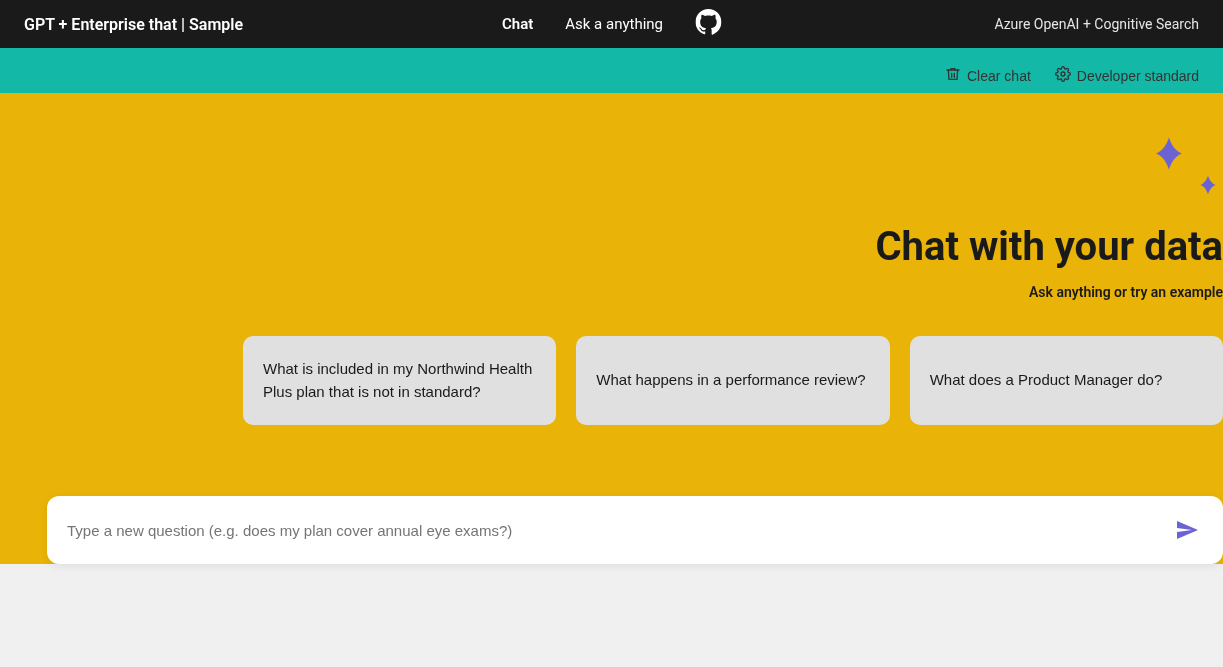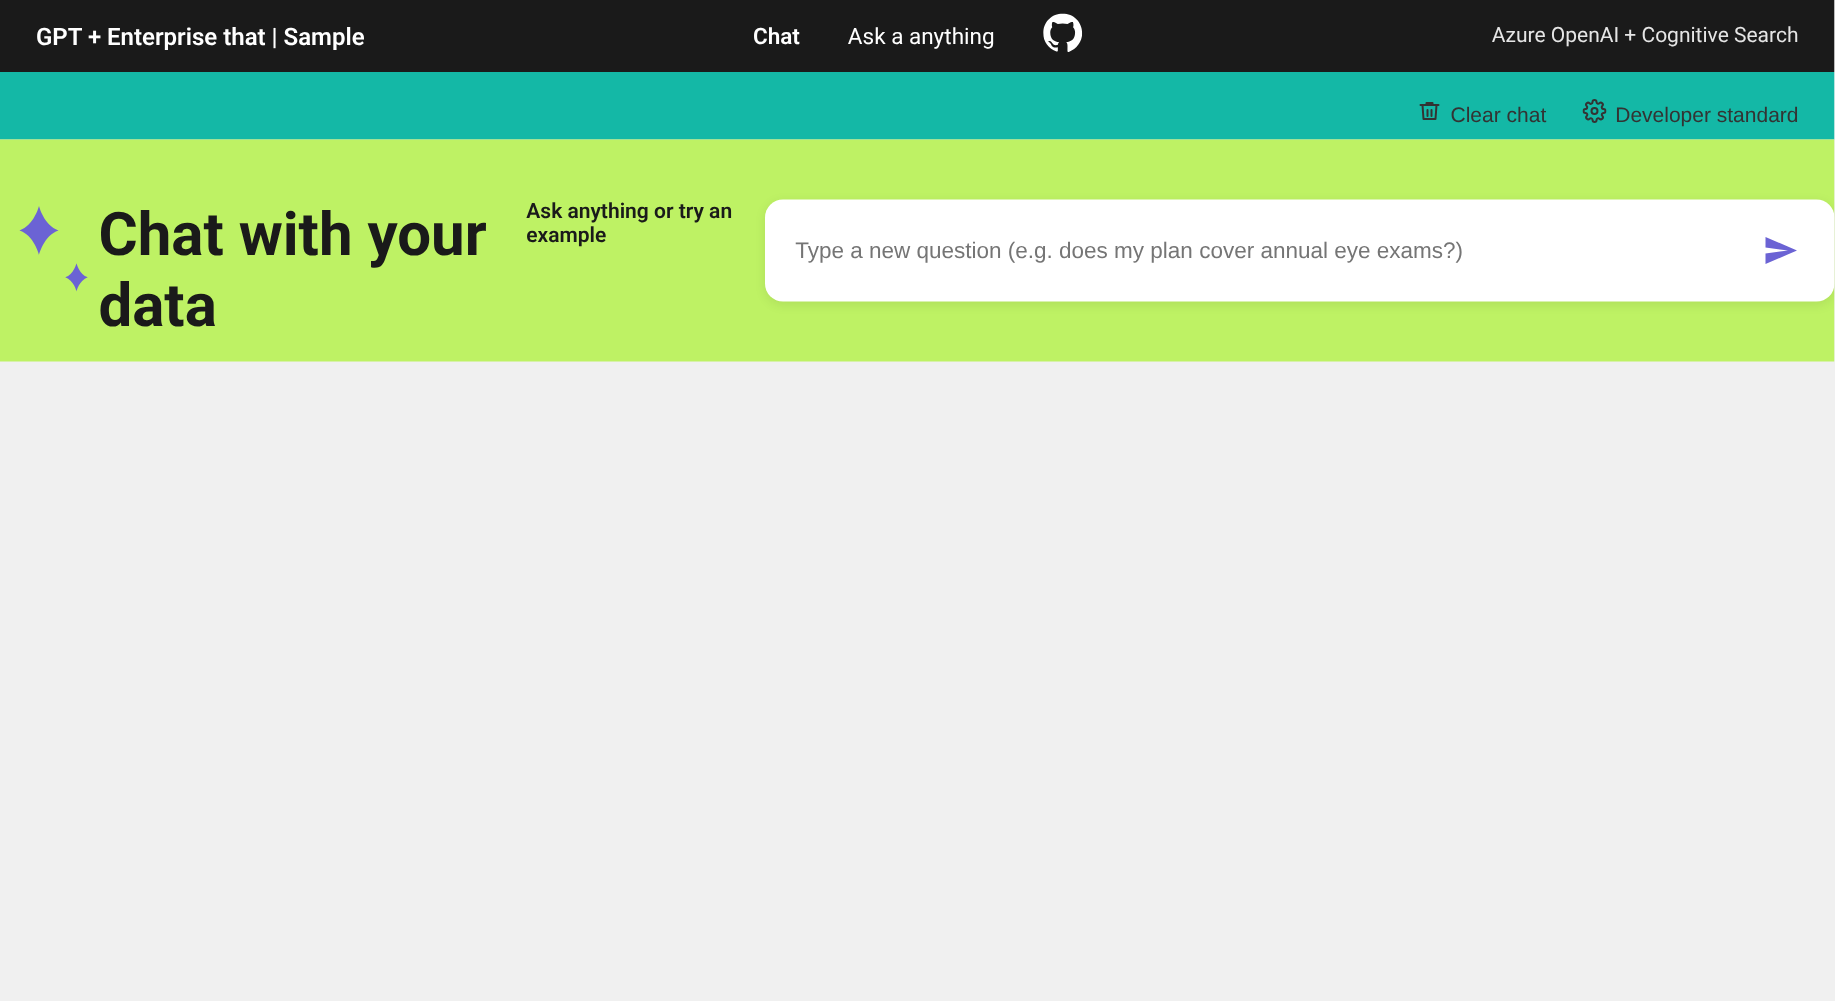--- a/index.html
+++ b/index.html
@@ -91,24 +91,24 @@
       background: none;
       border: none;
       cursor: pointer;
       font-size: 14px;
       color: #333;
     }
 
     
     .main {
       display: flex;
-      flex-direction: row;
-      align-items: flex-start;
+      flex-direction: column;
+      align-items: flex-end;
       padding-top: 40px;
-      background: #bef264;
+      background: #eab308;
     }
 
     
     .sparkle-container {
       margin-bottom: 20px;
       position: relative;
       width: 80px;
       height: 70px;
     }
 
@@ -160,27 +160,28 @@
       font-size: 15px;
       color: #1a1a1a;
       cursor: pointer;
       line-height: 1.5;
       border: none;
       text-align: left;
     }
 
     
     .chat-input-container {
-      width: 860px;
+      width: 1176px;
       background: white;
       border-radius: 12px;
       display: flex;
       align-items: center;
       padding: 18px 20px;
       box-shadow: 0 2px 8px rgba(0,0,0,0.08);
+      margin-top: 31px;
     }
 
     .chat-input {
       flex: 1;
       border: none;
       outline: none;
       font-size: 15px;
       color: #aaa;
       background: transparent;
     }
@@ -273,20 +274,31 @@
       <path d="M12 2 C12 2 13.5 8 18 9.5 C13.5 11 12 17 12 17 C12 17 10.5 11 6 9.5 C10.5 8 12 2 12 2Z"></path>
     </svg>
     <svg class="sparkle-small" viewBox="0 0 24 24" xmlns="http://www.w3.org/2000/svg">
       <path d="M12 2 C12 2 13.5 8 18 9.5 C13.5 11 12 17 12 17 C12 17 10.5 11 6 9.5 C10.5 8 12 2 12 2Z"></path>
     </svg>
   </div>
 
   <h1 class="main-title">Chat with your data</h1>
   <p class="main-subtitle">Ask anything or try an example</p>
 
+  <div class="example-cards">
+    <button class="example-card">
+      <span>What is included in my Northwind Health Plus plan that is not in standard?</span>
+    </button>
+    <button class="example-card">
+      <span>What happens in a performance review?</span>
+    </button>
+    <button class="example-card">
+      <span>What does a Product Manager do?</span>
+    </button>
+  </div>
 
   <div class="chat-input-container">
     <input type="text" class="chat-input" placeholder="Type a new question (e.g. does my plan cover annual eye exams?)" style="">
     <button class="send-button">
       <svg class="send-icon" viewBox="0 0 24 24" xmlns="http://www.w3.org/2000/svg">
         <path d="M2.01 21L23 12 2.01 3 2 10l15 2-15 2z"></path>
       </svg>
     </button>
   </div>
 

